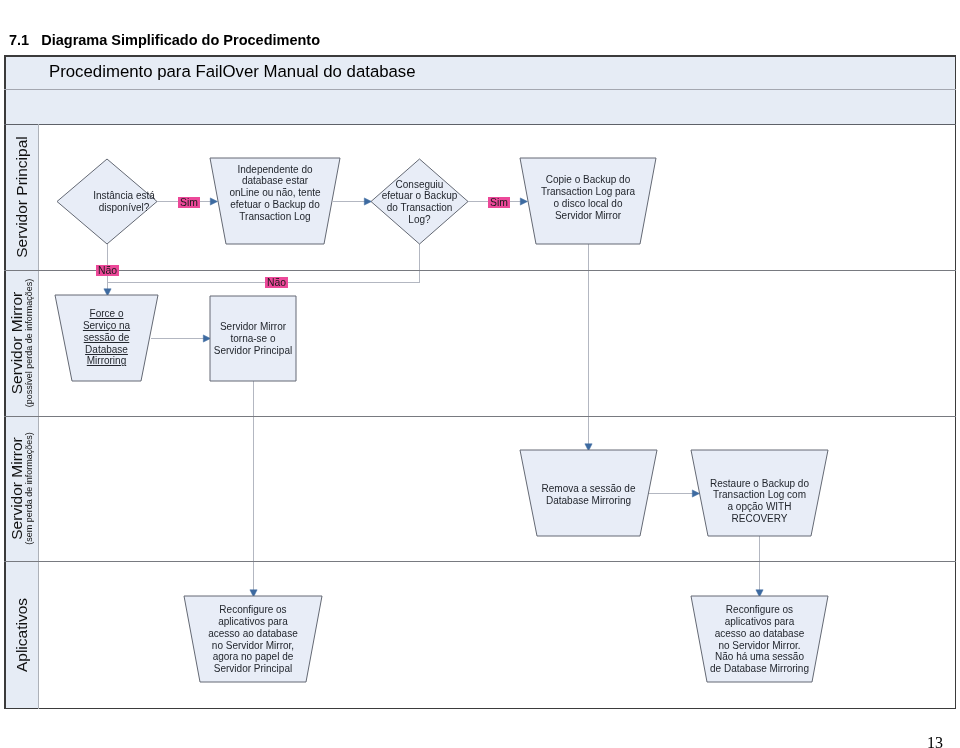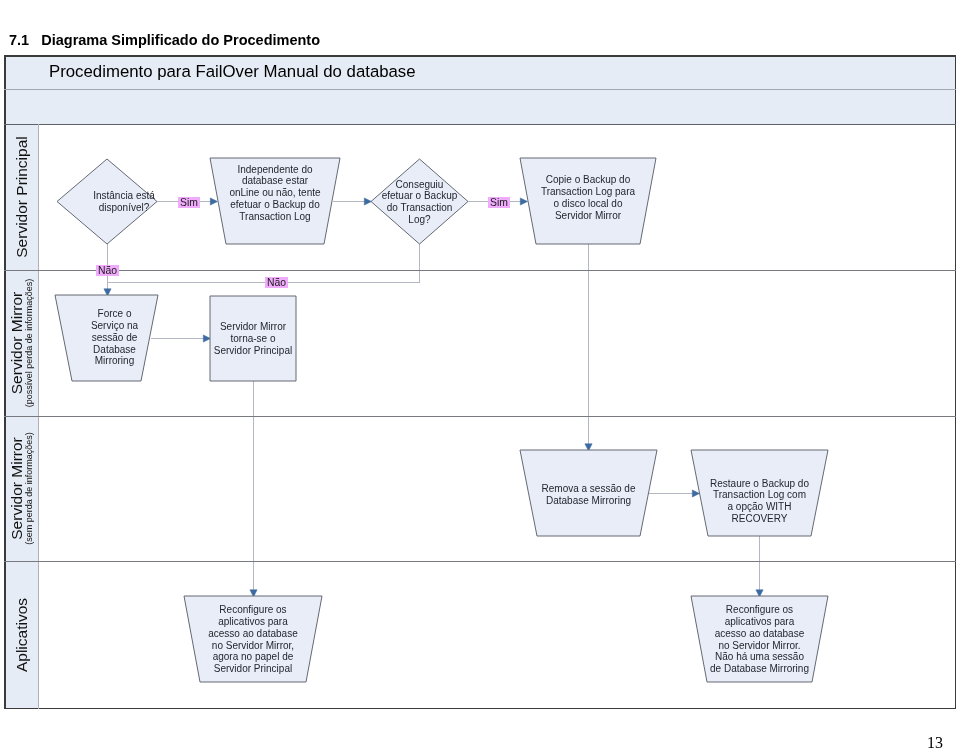--- a/index.html
+++ b/index.html
@@ -12,21 +12,21 @@
   #pageno{position:absolute;left:927px;top:734px;font-family:"Liberation Serif",serif;font-size:16px;}
 
   
   #diagram{position:absolute;left:4px;top:55px;width:952px;height:654px;}
   #diagram svg{position:absolute;left:0;top:0;}
   .dlabel{position:absolute;white-space:pre;}
   #diagTitle{left:5px;top:8px;font-size:16.8px;color:#000;line-height:18px;margin-left:40px;}
 
   .shapeText{position:absolute;text-align:center;font-size:10.0px;line-height:11.8px;
              color:#23272e;white-space:pre;display:flex;align-items:center;justify-content:center;}
-  .edgeLabel{position:absolute;font-size:10.4px;color:#1a1a1a;background:#f0abfc;
+  .edgeLabel{position:absolute;font-size:10.4px;color:#1a1a1a;background:#ec4899;
              white-space:pre;line-height:11px;padding:0 2px;}
 </style>
 </head>
 <body>
 
 <div class="doc">
   <div id="h2">7.1   Diagrama Simplificado do Procedimento</div>
 
   <div id="diagram">
     <svg id="diagramSvg" width="952" height="654">
@@ -71,21 +71,21 @@
         <line x1="0" y1="215.5" x2="952" y2="215.5" stroke="#787a80" stroke-width="1.1" shape-rendering="crispEdges"></line>
         <line x1="0" y1="361.5" x2="952" y2="361.5" stroke="#787a80" stroke-width="1.1" shape-rendering="crispEdges"></line>
         <line x1="0" y1="506.5" x2="952" y2="506.5" stroke="#787a80" stroke-width="1.1" shape-rendering="crispEdges"></line>
       </svg>
     <div class="dlabel" id="diagTitle">Procedimento para FailOver Manual do database</div>
     <div id="overlay">
         <div class="shapeText" style="left:70px;top:104.7px;width:100px;height:85px;"><span>Instância está<br>disponível?</span></div>
         <div class="shapeText" style="left:206px;top:95px;width:130px;height:86px;"><span>Independente do<br>database estar<br>onLine ou não, tente<br>efetuar o Backup do<br>Transaction Log</span></div>
         <div class="shapeText" style="left:367px;top:104.7px;width:97px;height:85px;"><span>Conseguiu<br>efetuar o Backup<br>do Transaction<br>Log?</span></div>
         <div class="shapeText" style="left:516px;top:100px;width:136px;height:86px;"><span>Copie o Backup do<br>Transaction Log para<br>o disco local do<br>Servidor Mirror</span></div>
-        <div class="shapeText" style="left:59px;top:240.7px;width:103px;height:84px;"><span>Force o<br>Serviço na<br>sessão de<br>Database<br>Mirroring</span></div>
+        <div class="shapeText" style="left:51px;top:240.7px;width:103px;height:84px;text-decoration:underline;"><span>Force o<br>Serviço na<br>sessão de<br>Database<br>Mirroring</span></div>
         <div class="shapeText" style="left:206px;top:241.7px;width:86px;height:85px;"><span>Servidor Mirror<br>torna-se o<br>Servidor Principal</span></div>
         <div class="shapeText" style="left:516px;top:395.7px;width:137px;height:88px;"><span>Remova a sessão de<br>Database Mirroring</span></div>
         <div class="shapeText" style="left:687px;top:395.7px;width:137px;height:101px;"><span>Restaure o Backup do<br>Transaction Log com<br>a opção WITH<br>RECOVERY</span></div>
         <div class="shapeText" style="left:180px;top:541.7px;width:138px;height:86px;"><span>Reconfigure os<br>aplicativos para<br>acesso ao database<br>no Servidor Mirror,<br>agora no papel de<br>Servidor Principal</span></div>
         <div class="shapeText" style="left:687px;top:541.7px;width:137px;height:86px;"><span>Reconfigure os<br>aplicativos para<br>acesso ao database<br>no Servidor Mirror.<br>Não há uma sessão<br>de Database Mirroring</span></div>
         <div class="edgeLabel" style="left:174px;top:142px;">Sim</div>
         <div class="edgeLabel" style="left:484px;top:142px;">Sim</div>
         <div class="edgeLabel" style="left:92px;top:210px;">Não</div>
         <div class="edgeLabel" style="left:261px;top:222px;">Não</div>
         <div style="position: absolute; left: 0px; top: 0px; white-space: nowrap; font-size: 15.5px; line-height: 1; color: rgb(17, 17, 17); transform: translate(-50%, -50%) translate(17.5px, 142px) rotate(-90deg); transform-origin: 50% 50%;">Servidor Principal</div>

